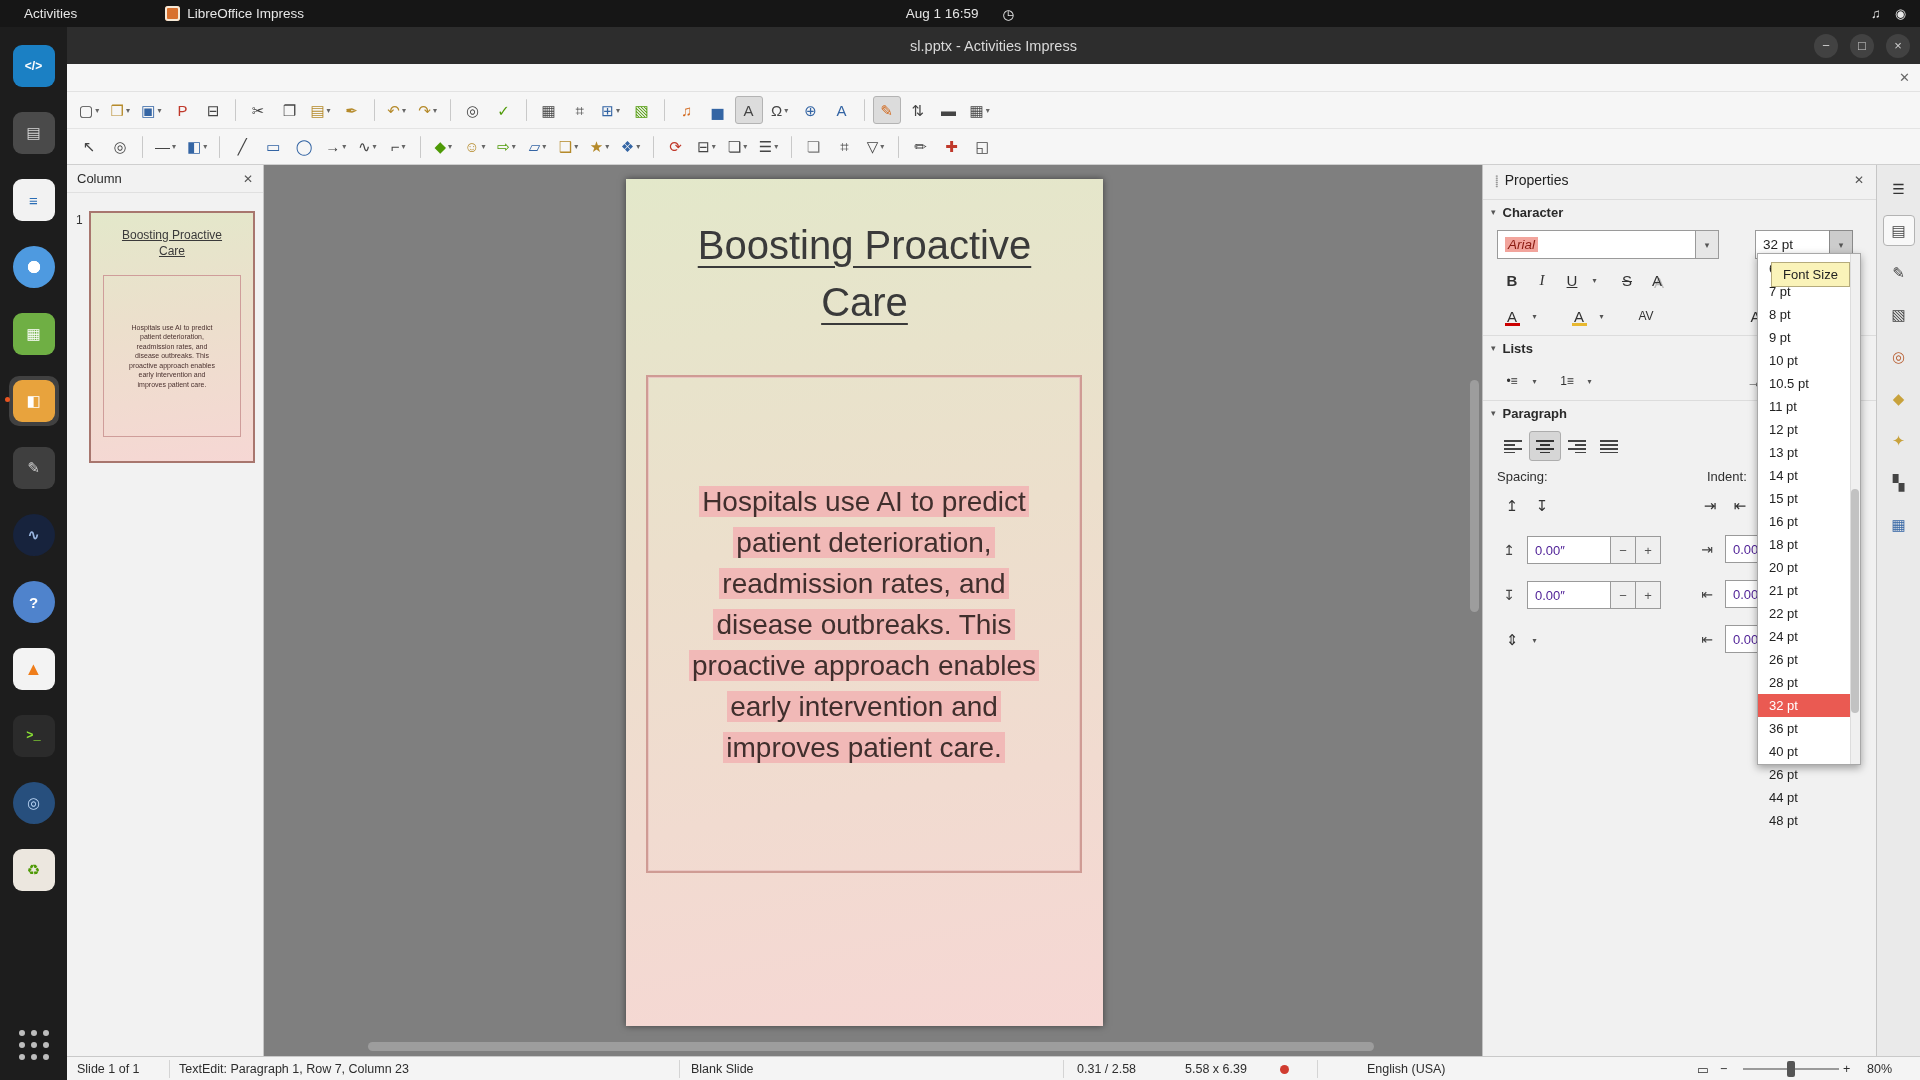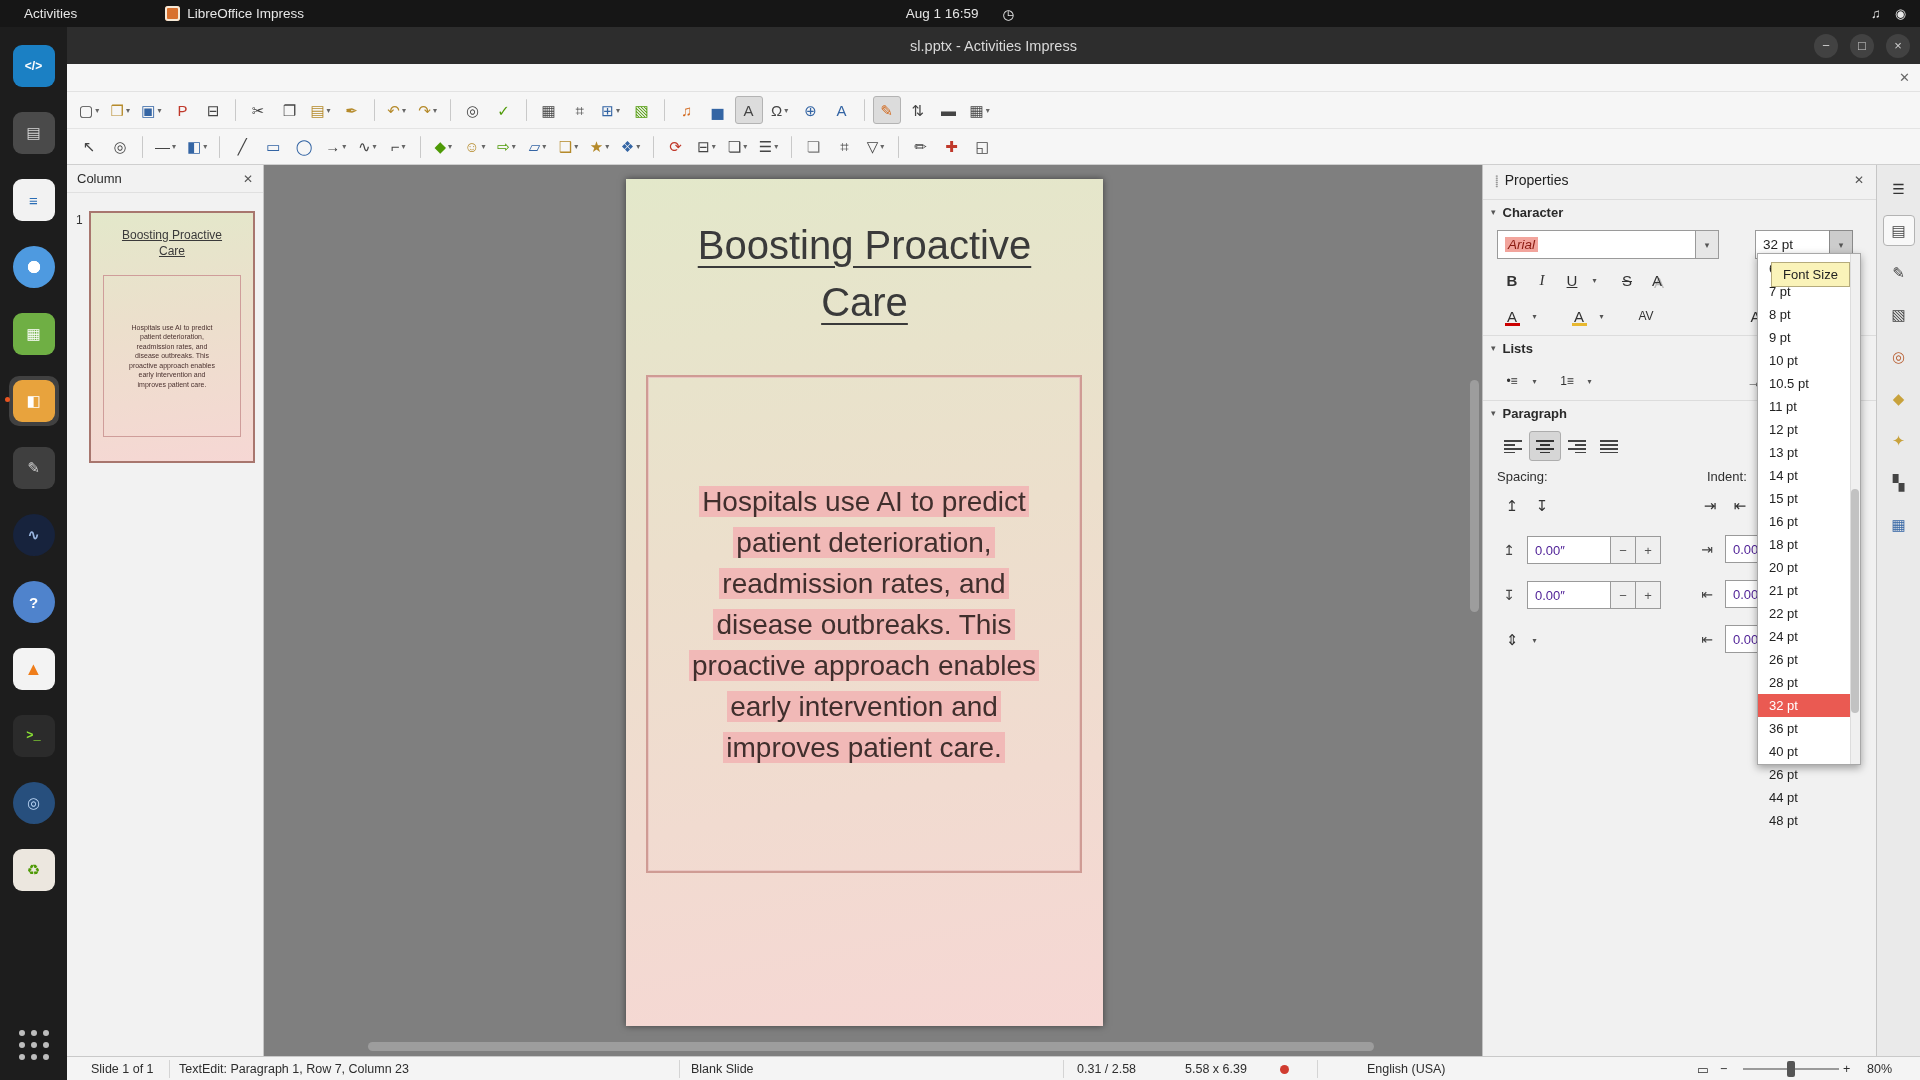--- a/index.html
+++ b/index.html
@@ -750,21 +750,21 @@
       <div class="tab-btn">✎</div>
       <div class="tab-btn">▧</div>
       <div class="tab-btn t-orange">◎</div>
       <div class="tab-btn t-gold">◆</div>
       <div class="tab-btn t-gold">✦</div>
       <div class="tab-btn">▚</div>
       <div class="tab-btn t-blue">▦</div>
     </div>
 
   <div id="statusbar">
-    <span class="f" style="left:24px">Slide 1 of 1</span>
+    <span class="f" style="left:10px">Slide 1 of 1</span>
     <span class="vsep" style="left:102px"></span>
     <span class="f" style="left:112px">TextEdit: Paragraph 1, Row 7, Column 23</span>
     <span class="vsep" style="left:612px"></span>
     <span class="f" style="left:624px">Blank Slide</span>
     <span class="vsep" style="left:996px"></span>
     <span class="f" style="left:1010px">0.31 / 2.58</span>
     <span class="f" style="left:1118px">5.58 x 6.39</span>
     <span class="f" style="left:1213px">
         <span id="mod-dot"></span>
       </span>

